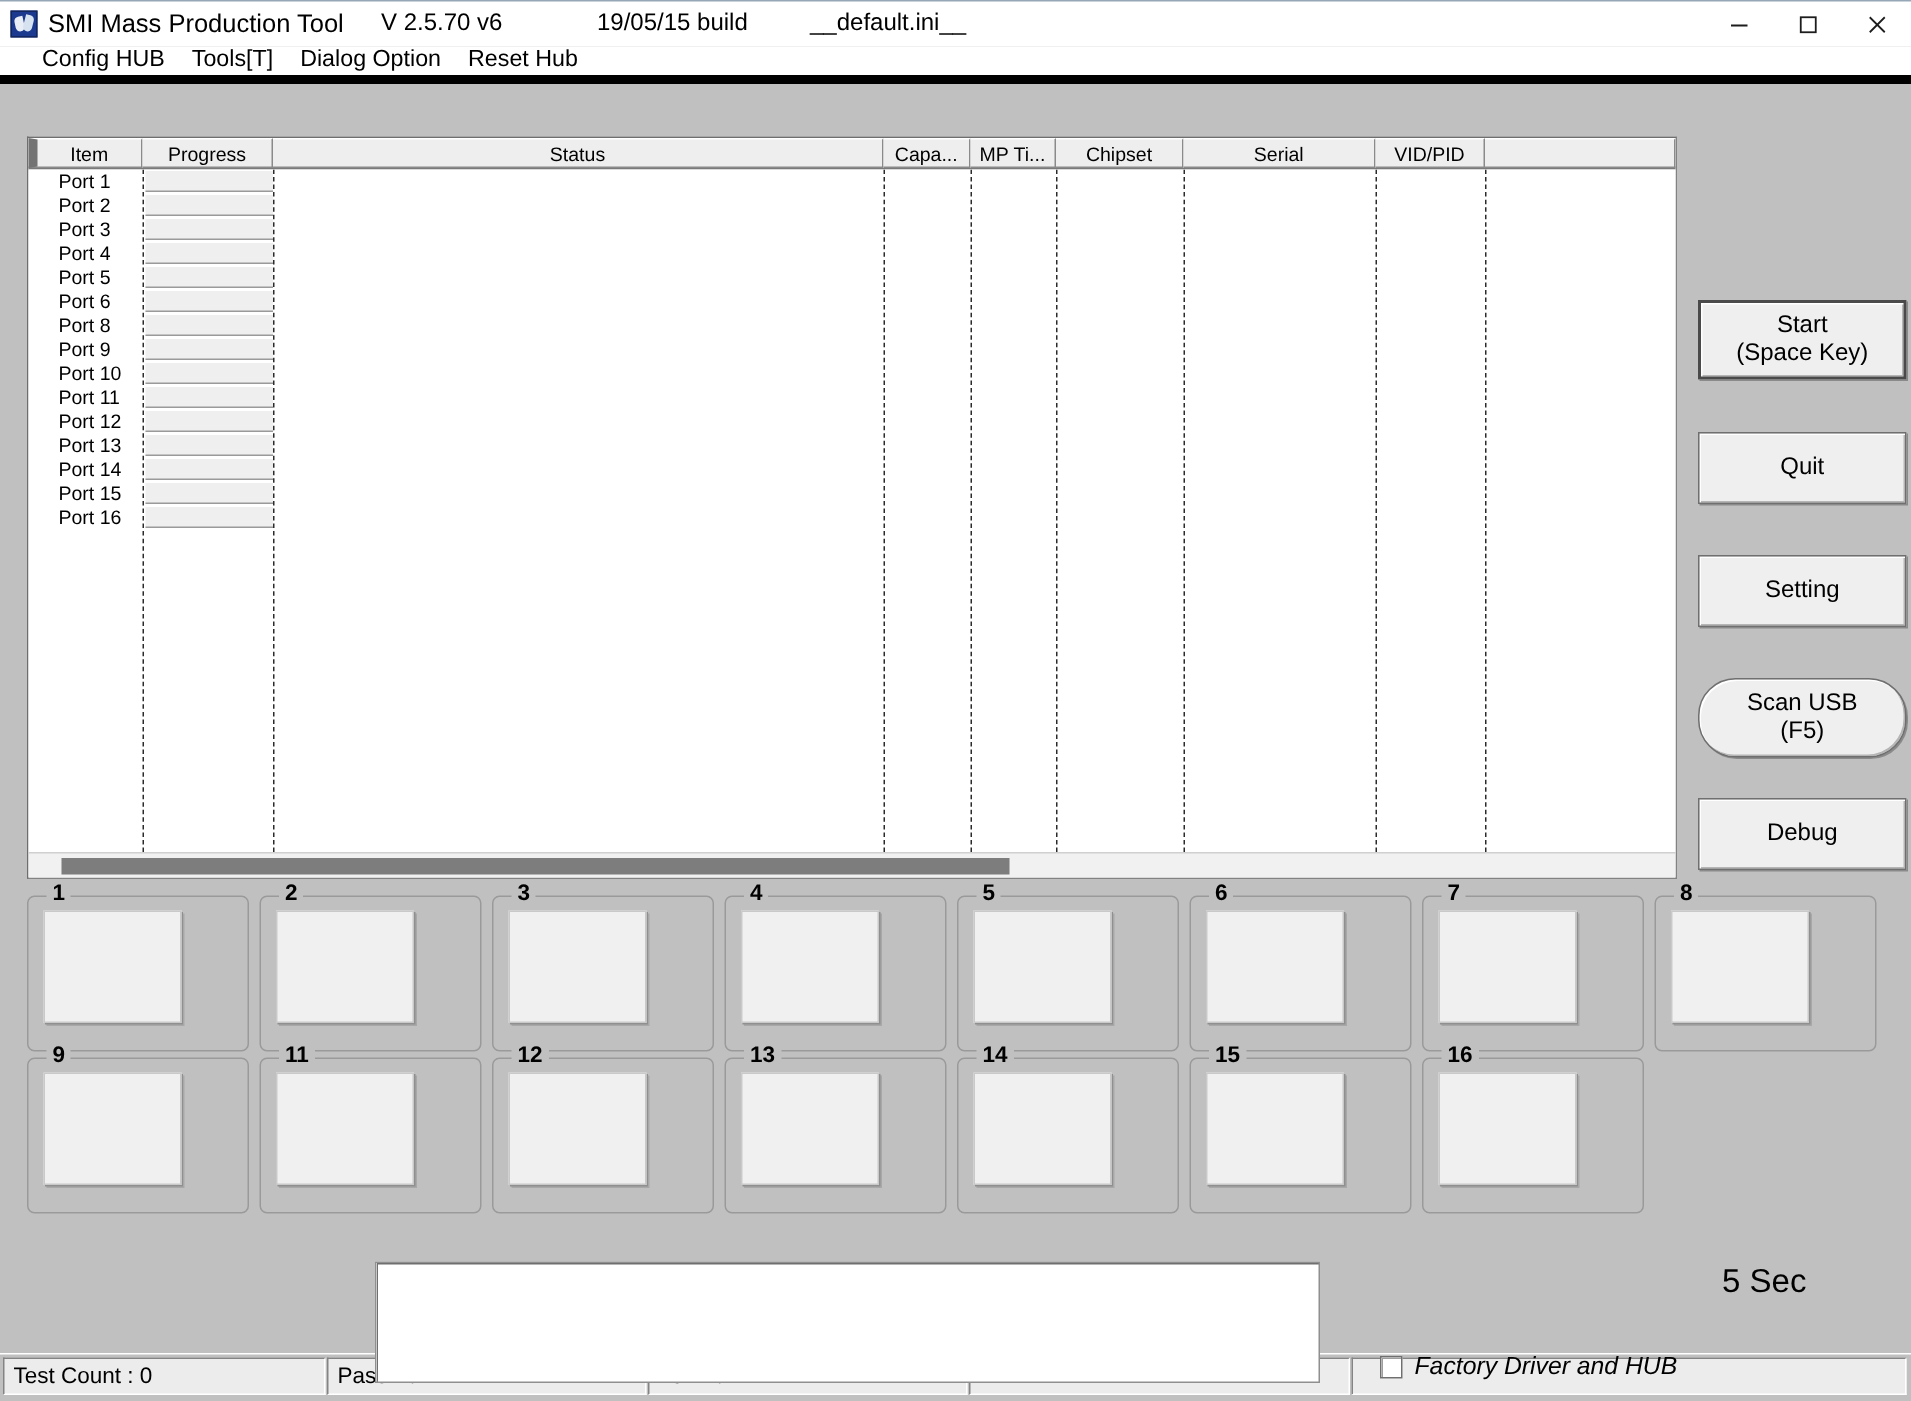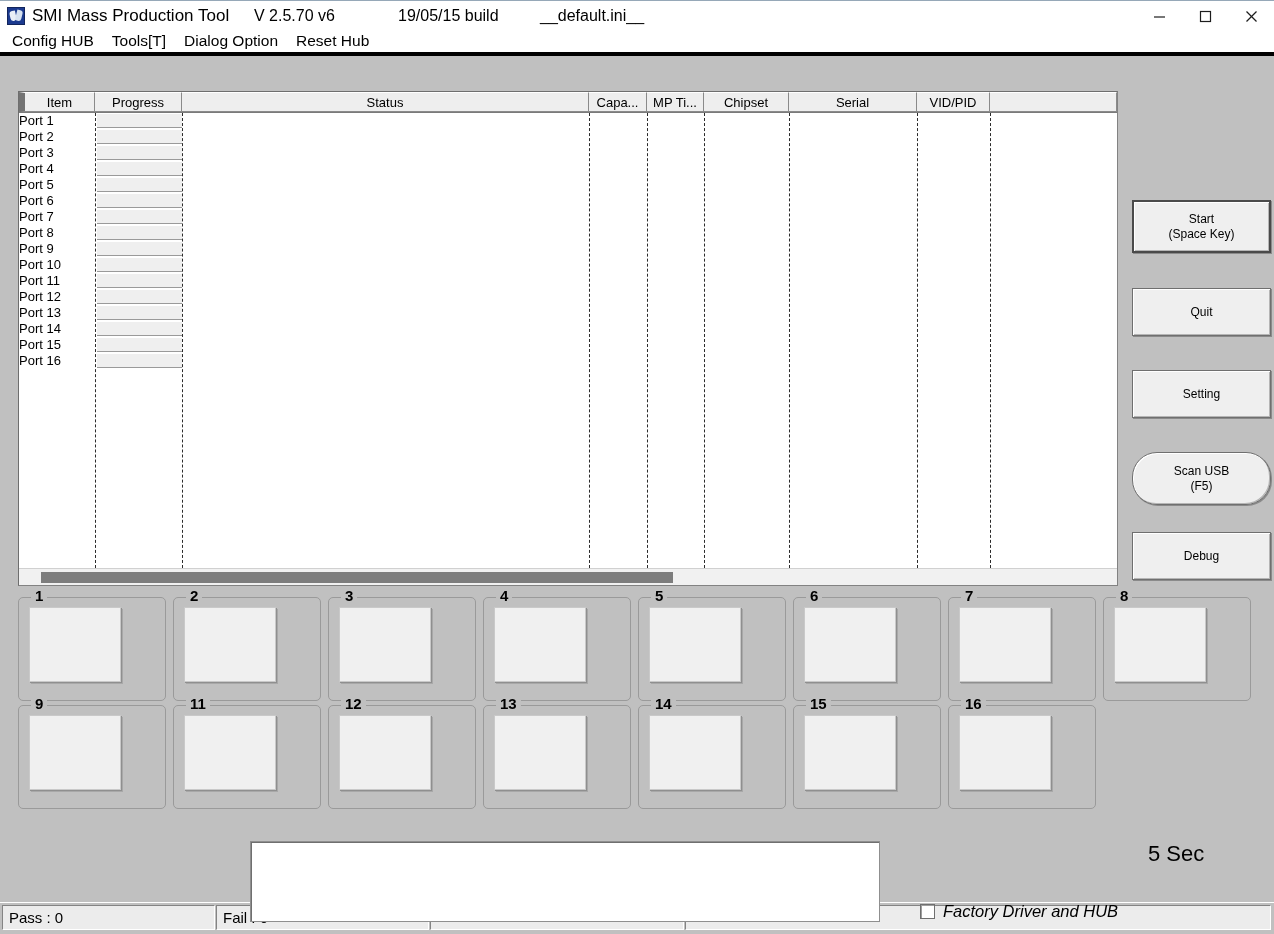--- a/index.html
+++ b/index.html
@@ -55,22 +55,22 @@
     display: flex; align-items: center; justify-content: center;
     font-size: 15px; color: #1d1d1d; background: transparent;
   }
   .win-btn svg { display: block; }
 
   
   .menubar {
     height: 25px; min-height: 25px;
     background: #ffffff;
     display: flex; align-items: center;
-    border-bottom: 4px solid #000000;
-    padding-left: 4px;
+    border-bottom: 6px solid #000000;
+    padding-left: 20px;
   }
   .menu-item {
     font-size: 15.5px; color: #000;
     padding: 2px 10px 3px 8px; white-space: nowrap;
   }
 
   
   .body-area {
     flex: 1; position: relative;
     background: #c0c0c0;
@@ -106,21 +106,21 @@
   }
   .col-divider {
     position: absolute; top: 0; bottom: 0; width: 0;
     border-left: 1px dashed #2b2b2b;
   }
   .rows { position: absolute; left: 0; top: 0; width: 100%; }
   .grid-row {
     height: 16px; display: flex; align-items: center;
   }
   .cell-item {
-    width: 76px; padding-left: 0;
+    width: 76px; padding-left: 20px;
     font-size: 13px; color: #000; white-space: nowrap;
     line-height: 16px;
   }
   .cell-progress {
     width: 85px; height: 14px; margin-left: 2px;
     background: #efefef;
     border-bottom: 1px solid #9a9a9a;
   }
 
   .hscroll-track {
@@ -139,21 +139,21 @@
   .side-panel {
     position: absolute; left: 1128px; top: 35px;
     width: 146px; height: 495px;
   }
   .btn {
     position: absolute; left: 4px; width: 139px;
     background: #efefef;
     border: 1px solid #6f6f6f;
     box-shadow: inset 1px 1px 0 #ffffff, inset -1px -1px 0 #b5b5b5, 1px 1px 0 #8a8a8a;
     display: flex; align-items: center; justify-content: center;
-    text-align: center; font-size: 12px; color: #000; line-height: 1.18;
+    text-align: center; font-size: 16px; color: #000; line-height: 1.18;
   }
   .btn.default { border: 2px solid #4a4a4a; }
   .btn-start  { top: 109px; height: 53px; }
   .btn-quit   { top: 197px; height: 48px; }
   .btn-set    { top: 279px; height: 48px; }
   .btn-scan   { top: 361px; height: 53px; border-radius: 25px; }
   .btn-debug  { top: 441px; height: 48px; }
 
   
   .ports { position: absolute; left: 18px; top: 541px; width: 1240px; }
@@ -313,24 +313,20 @@
             </div>
             <div class="grid-row">
               <div class="cell-item">Port 5</div>
               <div class="cell-progress"></div>
             </div>
             <div class="grid-row">
               <div class="cell-item">Port 6</div>
               <div class="cell-progress"></div>
             </div>
             <div class="grid-row">
-              <div class="cell-item">Port 7</div>
-              <div class="cell-progress"></div>
-            </div>
-            <div class="grid-row">
               <div class="cell-item">Port 8</div>
               <div class="cell-progress"></div>
             </div>
             <div class="grid-row">
               <div class="cell-item">Port 9</div>
               <div class="cell-progress"></div>
             </div>
             <div class="grid-row">
               <div class="cell-item">Port 10</div>
               <div class="cell-progress"></div>
@@ -462,19 +458,20 @@
     <div class="logbox"></div>
 
     <div class="chk-row">
       <div class="chk-box"></div>
       <div class="chk-label">Factory Driver and HUB</div>
     </div>
 
   </div>
 
   <div class="statusbar">
+    <div class="sb-cell sb-1">Test Count : 0</div>
     <div class="sb-cell sb-2">Pass : 0</div>
     <div class="sb-cell sb-3">Fail : 0</div>
     <div class="sb-cell sb-4"></div>
     <div class="sb-cell sb-5"></div>
   </div>
 
 </div>
 
 </body></html>

